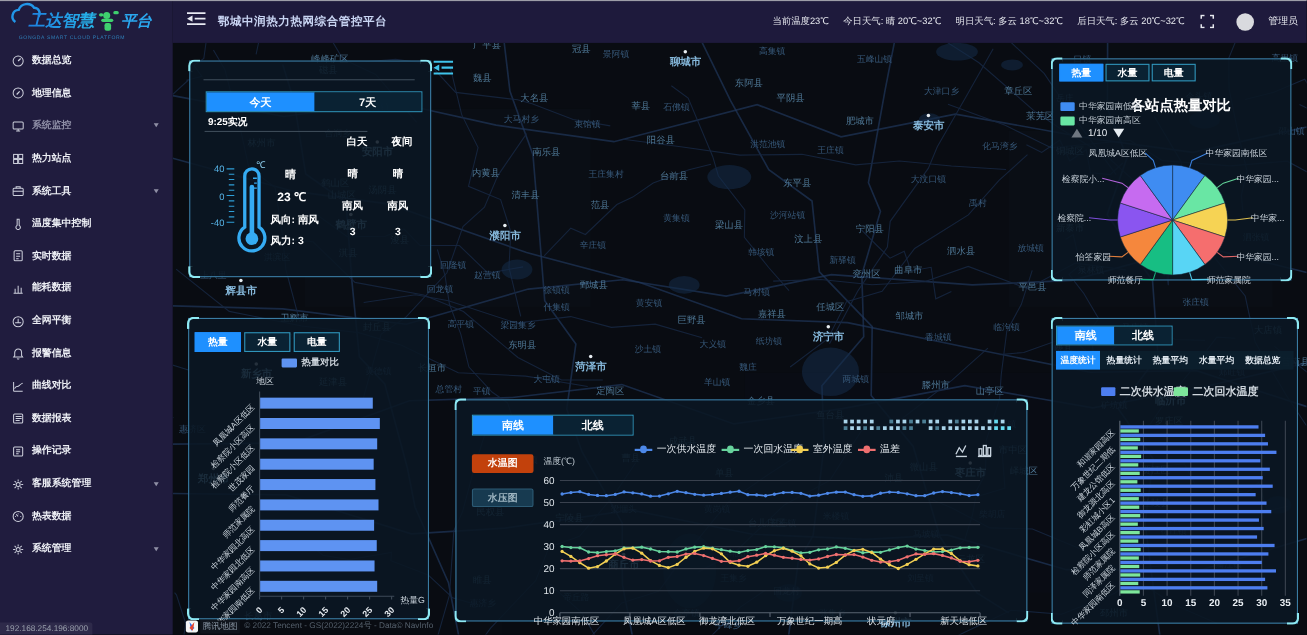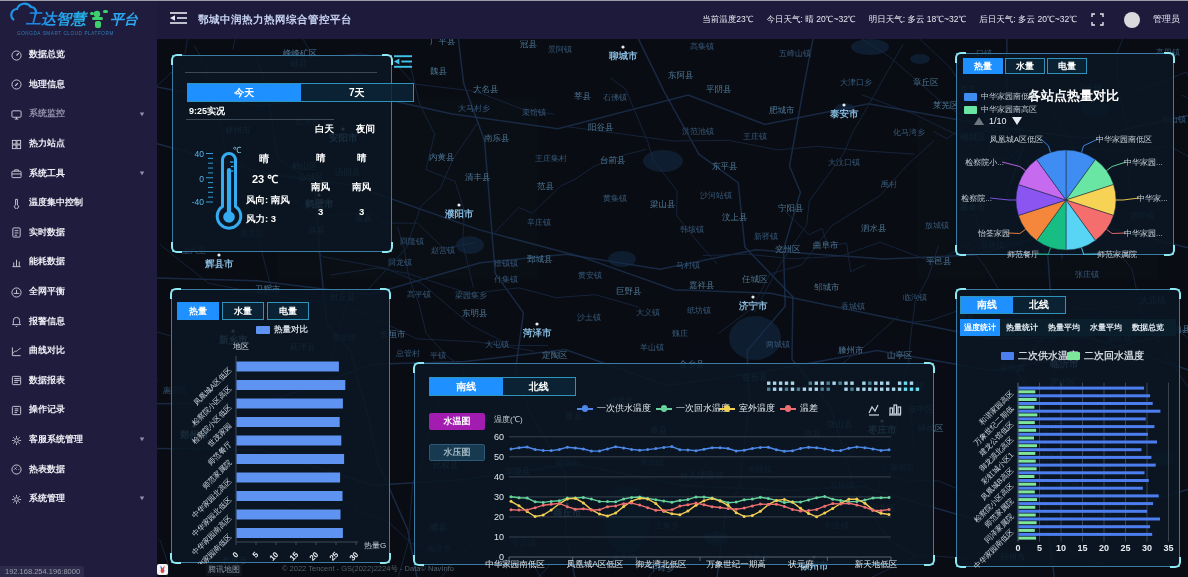--- a/index.html
+++ b/index.html
@@ -7,21 +7,21 @@
 html,body { width:1188px; height:577px; overflow:hidden; background:#090c12;
   font-family:"Liberation Sans", sans-serif; }
 #app { position:relative; width:1188px; height:577px; }
 #topline { position:absolute; left:0; top:0; width:1188px; height:1px; background:#9d9da8; z-index:60; }
 
 
 #map { position:absolute; left:157px; top:39px; width:1031px; height:538px; overflow:hidden; }
 #mapsvg text { fill:#37597a; font-size:8px; font-family:"Liberation Sans",sans-serif; }
 #mapsvg text.lc { fill:#4e7795; font-size:8.5px; }
 #mapsvg text.lm { fill:#86b9dc; font-size:9.5px; font-weight:bold; }
-#attr { position:absolute; left:0; bottom:1px; height:14px; display:flex; align-items:center; z-index:5;gap:36px; }
+#attr { position:absolute; left:12px; bottom:1px; height:14px; display:flex; align-items:center; z-index:5; }
 #tlogo { width:11px; height:11px; background:#f5f5f5; border-radius:2px; position:relative; margin-right:2px; }
 #tlogo:before { content:""; position:absolute; left:2px; top:2px; border-left:4px solid transparent;
   border-right:0 solid transparent; border-bottom:7px solid #2b6def; transform:rotate(-40deg); }
 #tlogo:after { content:""; position:absolute; right:2px; top:2px; border-right:4px solid transparent;
   border-bottom:7px solid #e8452c; transform:rotate(40deg); }
 #tname { color:#8a97a5; font-size:8px; background:rgba(20,26,34,0.7); padding:1px 2px; }
 #copyr { color:#55606c; font-size:7.5px; margin-left:4px; }
 
 
 #side { position:absolute; left:0; top:0; width:157px; height:577px; background:#201c3e; z-index:30; }
@@ -63,21 +63,21 @@
 
 svg text.cat { fill:#cdd6de; font-size:7.5px; font-family:"Liberation Sans",sans-serif; }
 svg text.tick { fill:#e8edf2; font-size:8px; font-weight:bold; font-family:"Liberation Sans",sans-serif; }
 svg text.tick2 { fill:#e8edf2; font-size:9px; font-weight:bold; font-family:"Liberation Sans",sans-serif; }
 svg text.axn { fill:#cdd6de; font-size:8px; font-family:"Liberation Sans",sans-serif; }
 svg text.plab { fill:#c7d0d8; font-size:8px; font-family:"Liberation Sans",sans-serif; }
 svg text.ylab { fill:#dfe5ea; font-size:9px; font-family:"Liberation Sans",sans-serif; }
 svg text.xlab { fill:#dfe5ea; font-size:8.5px; font-family:"Liberation Sans",sans-serif; }
 
 
-#pw .tabs2 { left:14px; top:27px; width:227px; height:19px; }
+#pw .tabs2 { left:14px; top:27px; width:197px; height:19px; }
 #pw .topline { position:absolute; left:12px; top:16px; width:192px; height:1px; background:#3c4a57; }
 #pw .now { position:absolute; left:16px; top:49px; color:#fff; font-size:9px; font-weight:bold; }
 #pw .nowline { position:absolute; left:13px; top:63px; width:148px; height:1px; background:#3c4a57; }
 #pw .colh { position:absolute; color:#fff; font-size:9.5px; font-weight:bold; }
 #pw .val { position:absolute; color:#fff; font-size:9.5px; font-weight:bold; }
 
 
 .leg { position:absolute; display:flex; align-items:center; color:#cfd6dd; font-size:8.5px;font-weight:bold; }
 .leg .sw { width:14px; height:8px; margin-right:4px; border-radius:1px; }
 
@@ -96,21 +96,21 @@
 
 #ph .subt { position:absolute; left:3px; top:29px; display:flex; white-space:nowrap; background:rgba(12,32,46,0.85); padding-right:6px; }
 #ph .subt div { padding:3px 4px; color:#dfe7ee; font-size:8px; font-weight:bold; margin-right:2px; white-space:nowrap; }
 #ph .subt div.on { background:#1e90ff; color:#fff; }
 #ph .leg { font-size:10px; white-space:nowrap; }
 #ph .leg .sw { width:13px; height:8px; }
 
 
 #pl .btn { position:absolute; left:14px; width:56px; height:17px; display:flex; align-items:center;
   justify-content:center; font-size:9px; font-weight:bold; border-radius:2px; }
-#pl .btn.on { background:#a21caf; color:#fff; }
+#pl .btn.on { background:#c2410c; color:#fff; }
 #pl .btn.off { background:#173a50; color:#9fb6c2; border:1px solid #2c5a74; }
 #pl .ytitle { position:absolute; left:79px; top:50px; color:#c3cdd5; font-size:8px; }
 .lleg { position:absolute; top:38px; display:flex; align-items:center; font-size:9px; color:#e3e8ed; }
 .lleg .ln { width:16px; height:2px; position:relative; margin-right:4px; }
 .lleg .ln i { position:absolute; left:5px; top:-2.2px; width:6.4px; height:6.4px; border-radius:50%; }
 
 
 #fold2 { position:absolute; left:394px; top:54px; z-index:21; }
 </style>
 </head>

